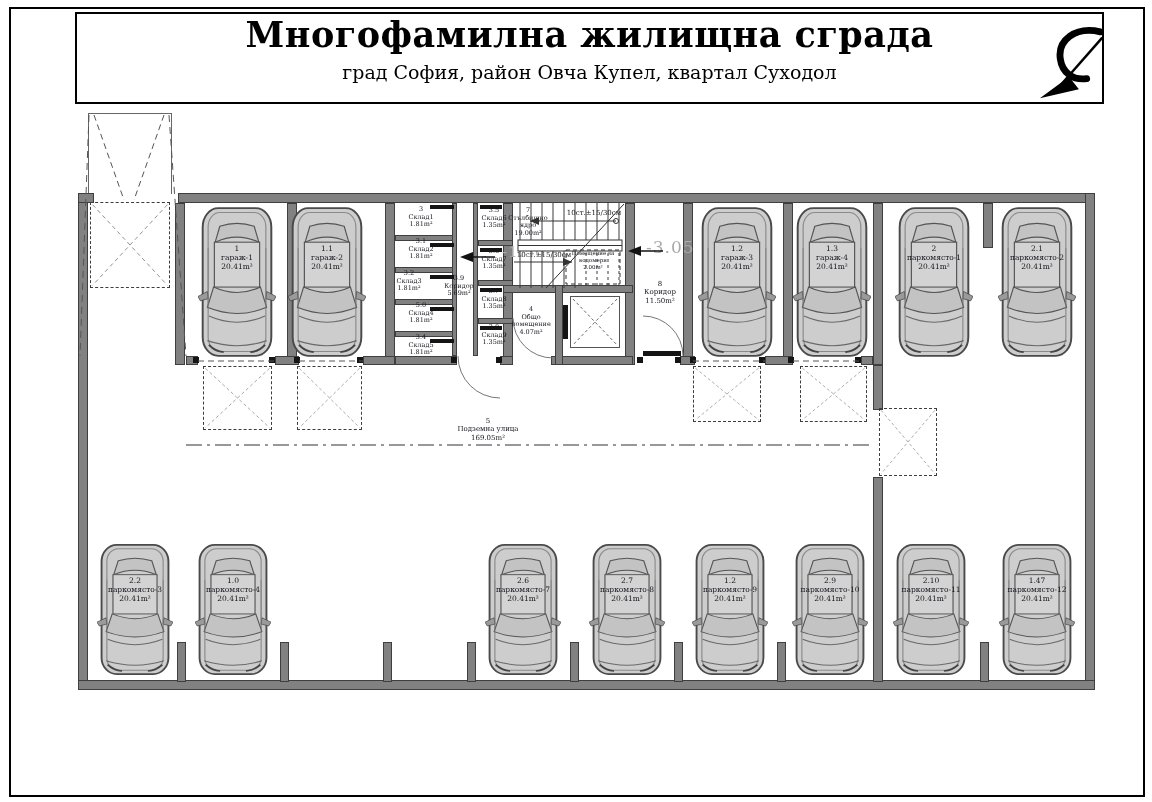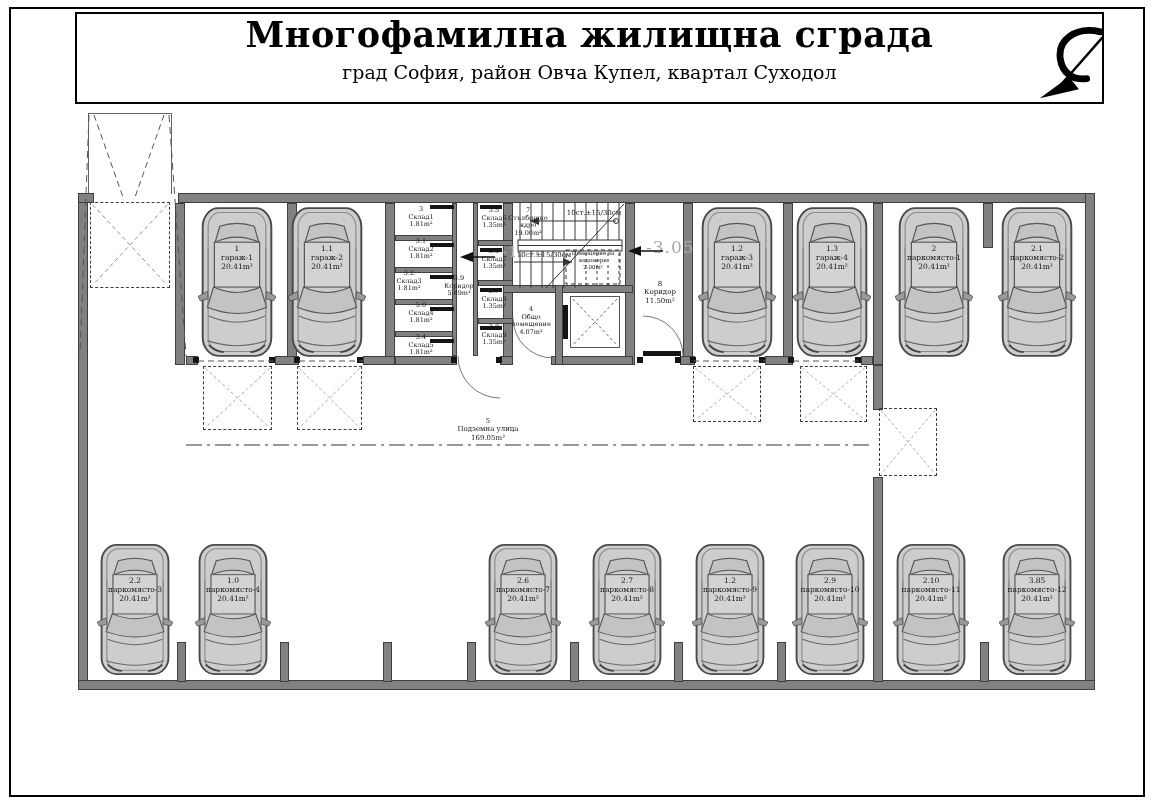--- a/index.html
+++ b/index.html
@@ -291,21 +291,21 @@
       <div>2.10</div>
         <div>паркомясто-11</div>
         <div>20.41m²</div>
       </div>
   </div>
   <div class="car" style="left:999px;top:543px;width:76px;height:133px">
     <svg viewBox="0 0 100 210" preserveAspectRatio="none">
         <use href="#car-shape"></use>
       </svg>
     <div class="car-label">
-      <div>3.85</div>
+      <div>1.47</div>
         <div>паркомясто-12</div>
         <div>20.41m²</div>
       </div>
   </div>
 
   <div class="rlabel" style="left:396px;top:206px;width:50px">
     <div>3</div>
       <div>Склад1</div>
       <div>1.81m²</div>
     </div>

